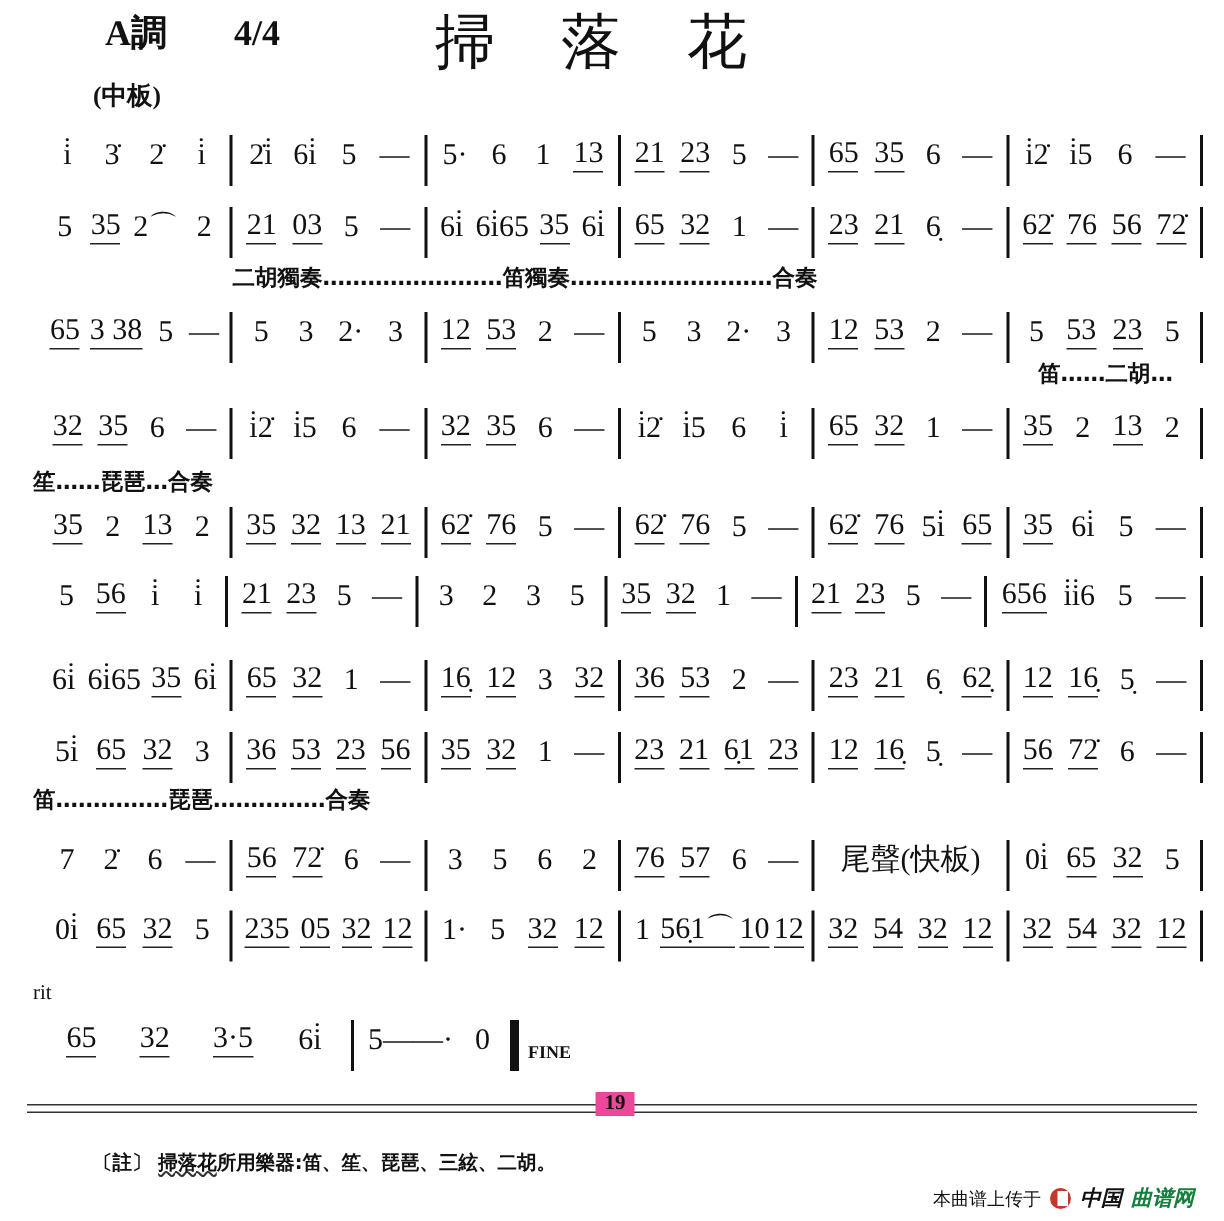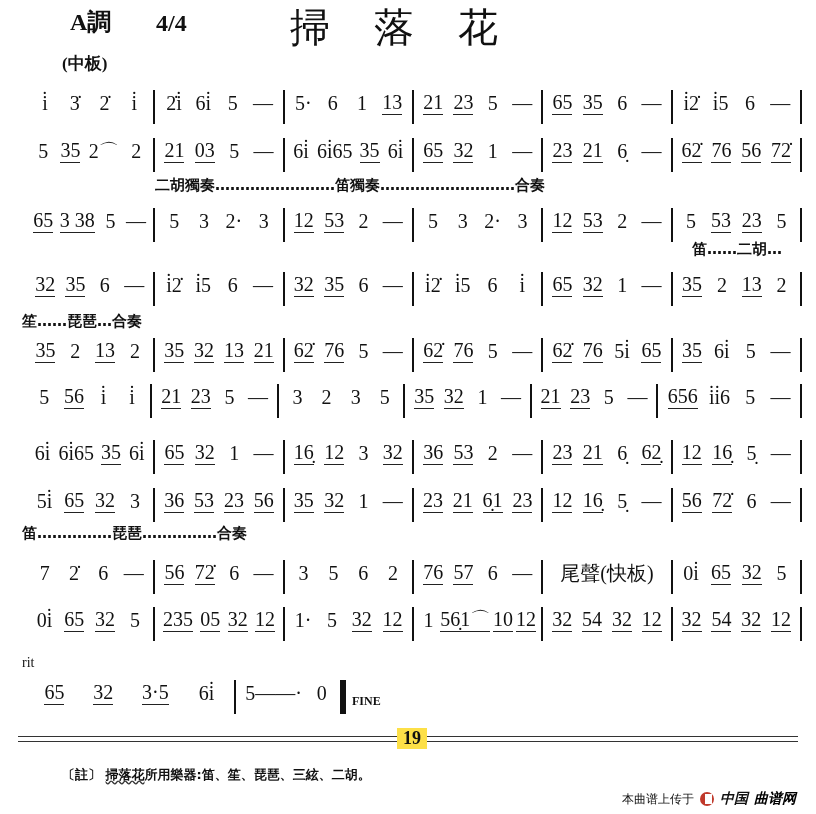--- a/index.html
+++ b/index.html
@@ -13,28 +13,28 @@
   .row { position: absolute; left: 26px; width: 776px; height: 34px; display: flex; align-items: flex-start; }
   .measure { display: flex; align-items: flex-start; justify-content: space-around; height: 34px; box-sizing: border-box; padding: 0 4px; }
   .measure.bar-right { border-right: 2px solid #111; }
   .measure.final { border-right: 6px solid #111; }
   .beat { font-size: 20px; line-height: 26px; text-align: center; position: relative; white-space: nowrap; min-width: 18px; }
   .beat.u1 { border-bottom: 1.5px solid #222; line-height: 24px; }
   .label-row { position: absolute; font-size: 15px; font-weight: bold; white-space: nowrap; font-family: "DejaVu Sans", sans-serif; }
   .rit { left: 22px; top: 655px; font-size: 14px; }
   .fine { font-size: 12px; font-weight: bold; margin-left: 6px; margin-top: 14px; }
   .rule { position: absolute; left: 18px; width: 780px; height: 4px; border-top: 1.5px solid #333; border-bottom: 1.5px solid #333; }
-  .pagenum { left: 397px; top: 728px; font-size: 18px; font-weight: bold; background: #fde047; padding: 0 6px; }
+  .pagenum { left: 397px; top: 728px; font-size: 14px; font-weight: bold; background: #ec4899; padding: 0 6px; }
   .note { left: 62px; top: 766px; font-size: 13px; font-weight: bold; font-family: "DejaVu Sans", sans-serif; }
   .note .wavy { text-decoration: underline wavy #333; }
   .credit { left: 622px; top: 790px; font-size: 12px; font-family: "DejaVu Sans", sans-serif; display: flex; align-items: center; gap: 6px; }
   .logo-mark { width: 14px; height: 14px; border-radius: 50%; background: #c0392b; display: inline-block; position: relative; }
   .logo-mark::after { content: ""; position: absolute; left: 5px; top: 2px; width: 7px; height: 10px; background: #fff; }
   .logo-a { font-weight: bold; font-style: italic; color: #111; font-size: 14px; }
-  .logo-b { font-weight: bold; font-style: italic; color: #000000; font-size: 14px; }
+  .logo-b { font-weight: bold; font-style: italic; color: #15803d; font-size: 14px; }
 </style>
 </head>
 <body>
 
 <div class="abs key">A調</div>
 <div class="abs meter">4/4</div>
 <div class="abs title">掃落花</div>
 <div class="abs tempo">(中板)</div>
 
 <div class="label-row" style="left:155px; top:176px;">

